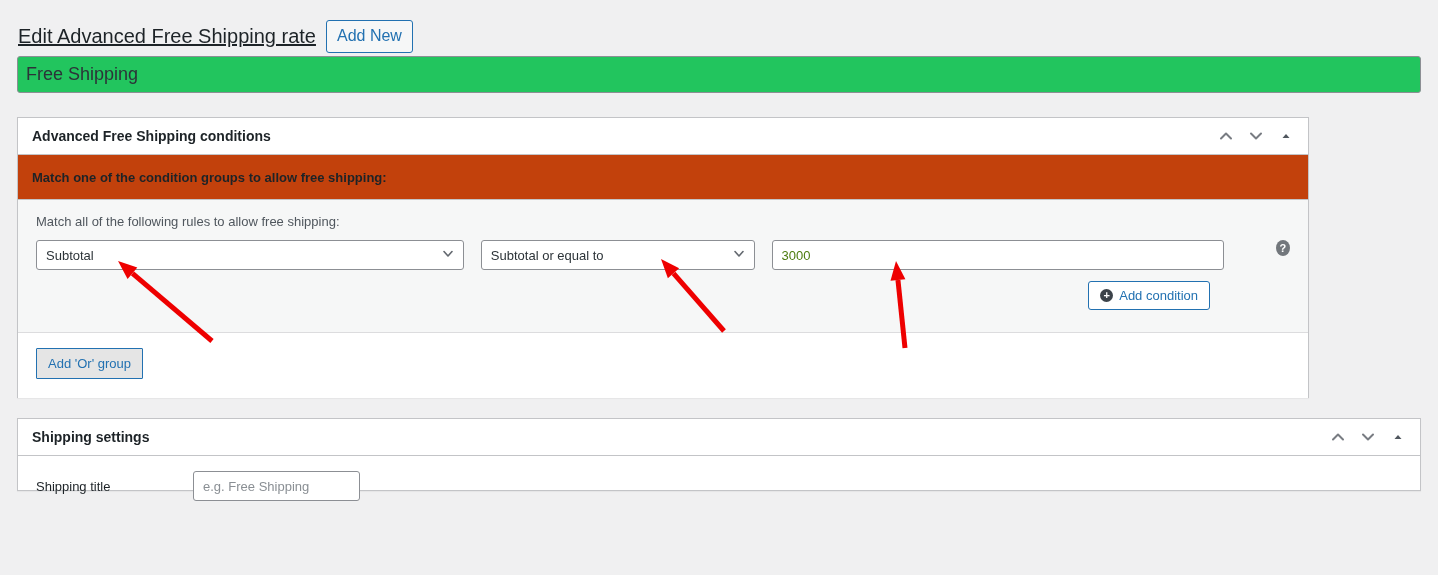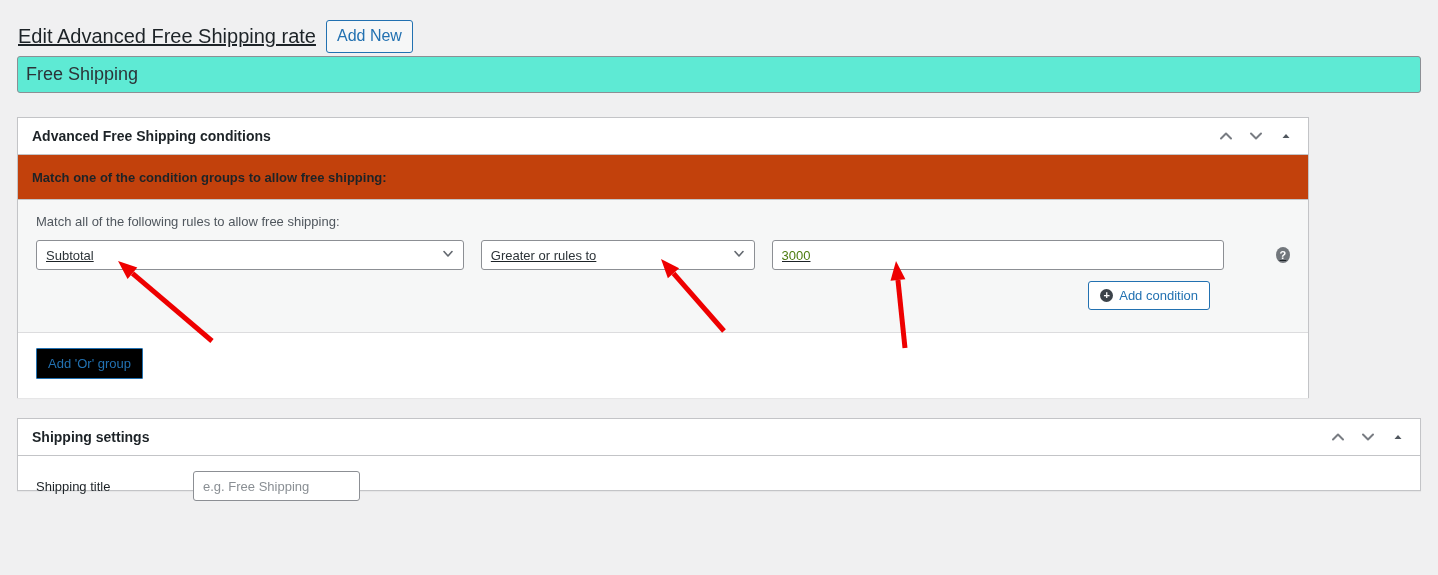--- a/index.html
+++ b/index.html
@@ -31,21 +31,21 @@
     cursor: pointer; white-space: nowrap;
   }
 
   
   .title-input-wrap { position: absolute; left: 17px; top: 56px; width: 1404px; }
   .title-input {
     width: 100%; height: 37px;
     padding: 3px 8px;
     font-family: "Liberation Sans", sans-serif;
     font-size: 18px; color: #2c3338;
-    background: #5eead4;
+    background: #22c55e;
     border: 1px solid #8c8f94; border-radius: 3px;
     outline: none;
   }
 
   
   .panel {
     position: absolute;
     background: #fff;
     border: 1px solid #c3c4c7;
     box-shadow: 0 1px 1px rgba(0,0,0,.04);
@@ -88,21 +88,21 @@
     background: #f6f7f7;
     border-bottom: 1px solid #dcdcde;
     padding: 14px 18px 12px 18px;
     height: 133px;
     position: relative;
   }
   .group-hint {
     font-size: 13px; color: #50575e; margin: 0 0 11px 0;
   }
   .rule-row {
-    display: flex; align-items: center; gap: 17px; text-decoration: underline;
+    display: flex; align-items: flex-start; gap: 17px;
   }
   .sel {
     position: relative;
     height: 30px;
     background: #fff;
     border: 1px solid #8c8f94;
     border-radius: 3px;
     display: flex; align-items: center;
     padding: 0 28px 0 9px;
     font-size: 13px; color: #2c3338;
@@ -155,21 +155,21 @@
   }
   .or-area {
     background: #fff;
     padding: 15px 18px;
     height: 65px;
   }
   .btn-outline {
     display: inline-block;
     font-size: 13px; line-height: 1;
     padding: 8px 11px;
-    color: #2271b1; background: #000000;
+    color: #2271b1; background: #e5e5e5;
     border: 1px solid #2271b1; border-radius: 1px;
     cursor: pointer; white-space: nowrap;
   }
 
   
   .ship-body {
     display: flex; align-items: center;
     padding: 0 18px; height: 60px;
   }
   .ship-label { font-size: 13px; color: #1d2327; width: 157px; }
@@ -240,21 +240,21 @@
         <div class="sel" id="rule-field">
           <span>Subtotal</span>
           <span class="chev">
             <svg width="14" height="14" viewBox="0 0 14 14" aria-hidden="true">
               <path d="M3 5 L7 9.5 L11 5" fill="none" stroke="#646970" stroke-width="1.6" stroke-linecap="round" stroke-linejoin="round"></path>
             </svg>
           </span>
         </div>
 
         <div class="sel" id="rule-operator">
-          <span>Greater or rules to</span>
+          <span>Subtotal or equal to</span>
           <span class="chev">
             <svg width="14" height="14" viewBox="0 0 14 14" aria-hidden="true">
               <path d="M3 5 L7 9.5 L11 5" fill="none" stroke="#646970" stroke-width="1.6" stroke-linecap="round" stroke-linejoin="round"></path>
             </svg>
           </span>
         </div>
 
         <input class="val-input" type="text" value="3000" style="">
 
         <span class="help-icon">?</span>

